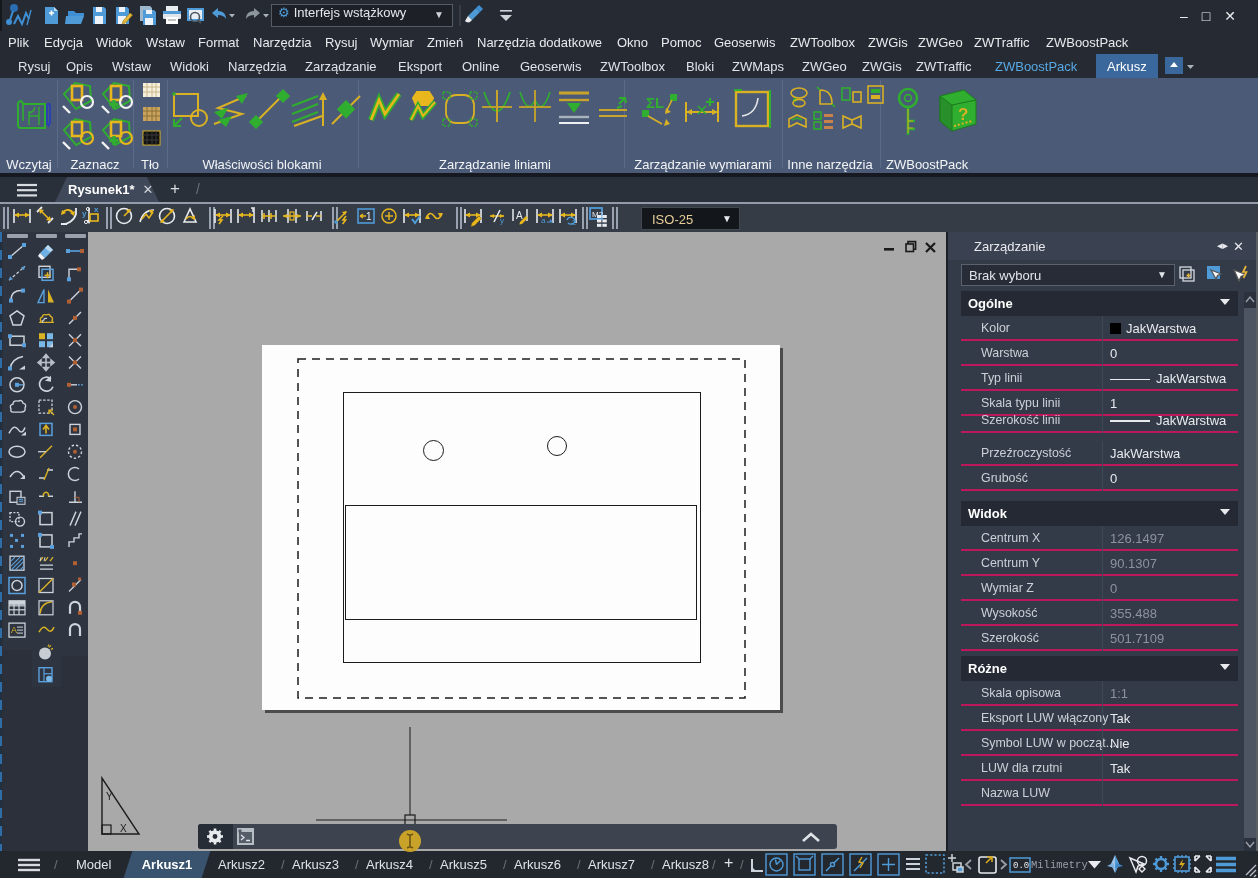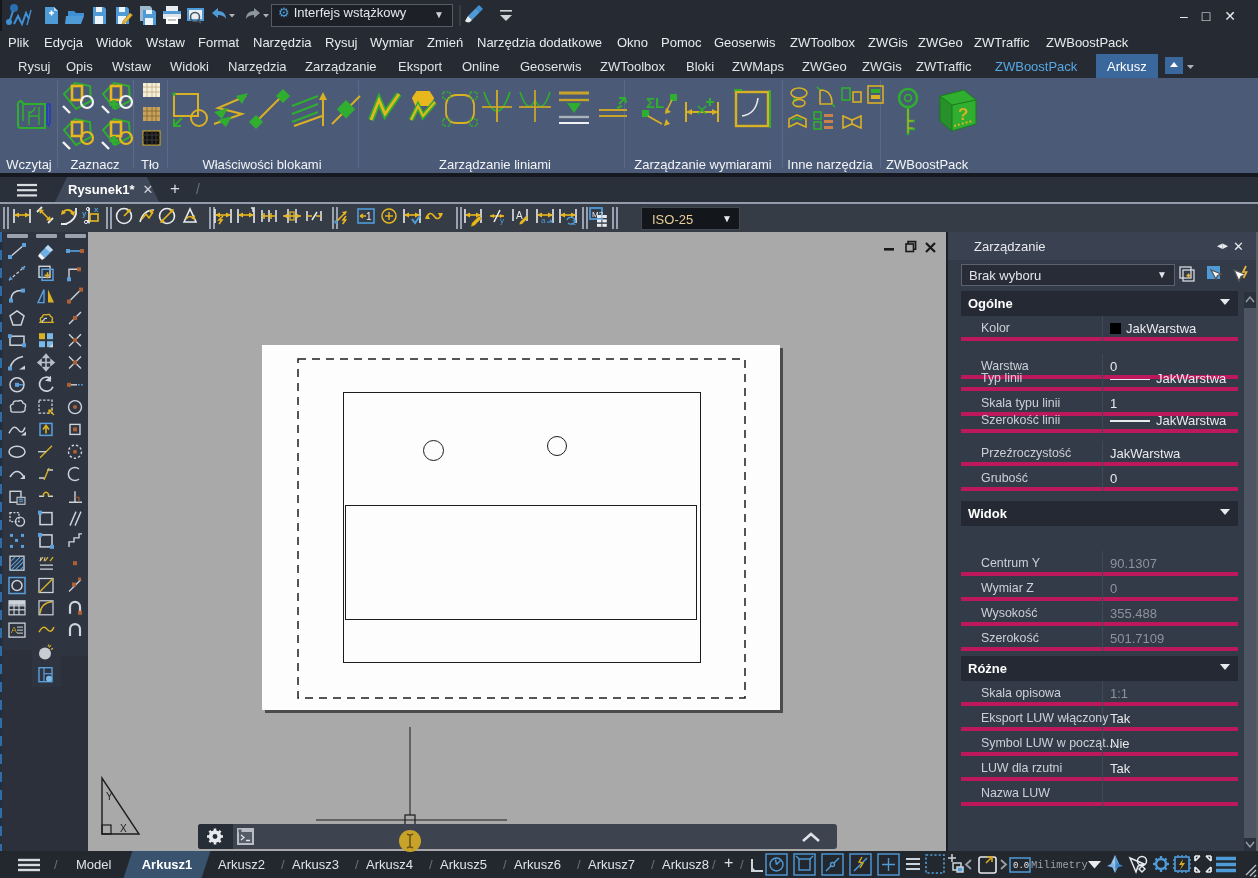--- a/index.html
+++ b/index.html
@@ -59,21 +59,21 @@
 
 #cmdbar { position:absolute; left:110px; top:592px; width:639px; height:25px; background:#3d4450; border-radius:3px; }
 #chev { position:absolute; left:608px; top:2px; color:#e8ebef; font-size:15px; font-weight:bold;}
 
 
 #props { left:946px; top:232px; width:312px; height:619px; background:#343b48; border-left:2px solid #1b1f26;}
 #ptitle { position:absolute; left:0; top:0; width:310px; height:28px; color:#e8eaee; font-size:13px; background:#3a4150; }
 #pdrop { position:absolute; left:13px; top:32px; width:214px; height:22px; background:#272c36; border:1px solid #5a6270; color:#e2e5ea; font-size:13px; padding:3px 0 0 7px; }
 .phead { position:absolute; left:13px; width:277px; height:25px; background:#242933; color:#fff; font-weight:bold; font-size:13px; padding:5px 0 0 7px;}
 .phead .tri { position:absolute; right:8px; top:8px; width:0; height:0; border-left:5px solid transparent; border-right:5px solid transparent; border-top:6px solid #e8eaee; }
-.prow { position:absolute; left:13px; width:277px; height:25px; border-bottom:4px solid #be185d; color:#ccd1d8; font-size:13px; }
+.prow { position:absolute; left:13px; width:277px; height:25px; border-bottom:2px solid #be185d; color:#ccd1d8; font-size:13px; }
 .prow .lab { position:absolute; left:20px; top:5px; font-size:12.4px; white-space:nowrap; }
 .prow .val { position:absolute; left:149px; top:5px; color:#e8eaee; white-space:nowrap; }
 .prow .gval { position:absolute; left:149px; top:5px; color:#8d939d; white-space:nowrap; }
 .prow .vline { position:absolute; left:141px; top:0; width:1px; height:25px; background:#404856;}
 #pscroll { position:absolute; right:2px; top:60px; width:12px; height:566px; background:#2c323d; }
 #pthumb { position:absolute; right:2px; top:76px; width:12px; height:530px; background:#4d5562; }
 
 
 #statusbar { left:0; top:851px; width:1258px; height:27px; background:#23282f; color:#dfe3e8; font-size:13px;}
 #statusbar span.tab { position:absolute; top:6px; }
@@ -1006,21 +1006,21 @@
           <path d="M68 4 l-3 6 3.5 0 -3 6" stroke="#e7b73a" stroke-width="1.7"></path>
       </g>
     </svg>
 
     <div class="phead" style="top:59px">Ogólne<span class="tri"></span></div>
     <div class="prow" style="top:84px">
         <span class="lab">Kolor</span>
         <span class="vline"></span>
         <span class="val"><span style="display:inline-block;width:11px;height:11px;background:#000;vertical-align:-1px;margin-right:5px;"></span>JakWarstwa</span>
       </div>
-    <div class="prow" style="top:122px">
+    <div class="prow" style="top:109px">
         <span class="lab">Warstwa</span>
         <span class="vline"></span>
         <span class="val">0</span>
       </div>
     <div class="prow" style="top:134px">
         <span class="lab">Typ linii</span>
         <span class="vline"></span>
         <span class="val"><span style="display:inline-block;width:40px;height:1px;background:#e8eaee;vertical-align:3px;margin-right:6px;"></span>JakWarstwa</span>
       </div>
     <div class="prow" style="top:159px">
@@ -1038,20 +1038,25 @@
         <span class="vline"></span>
         <span class="val">JakWarstwa</span>
       </div>
     <div class="prow" style="top:234px">
         <span class="lab">Grubość</span>
         <span class="vline"></span>
         <span class="val">0</span>
       </div>
 
     <div class="phead" style="top:269px">Widok<span class="tri"></span></div>
+    <div class="prow" style="top:294px">
+        <span class="lab">Centrum X</span>
+        <span class="vline"></span>
+        <span class="gval">126.1497</span>
+      </div>
     <div class="prow" style="top:319px">
         <span class="lab">Centrum Y</span>
         <span class="vline"></span>
         <span class="gval">90.1307</span>
       </div>
     <div class="prow" style="top:344px">
         <span class="lab">Wymiar Z</span>
         <span class="vline"></span>
         <span class="gval">0</span>
       </div>

